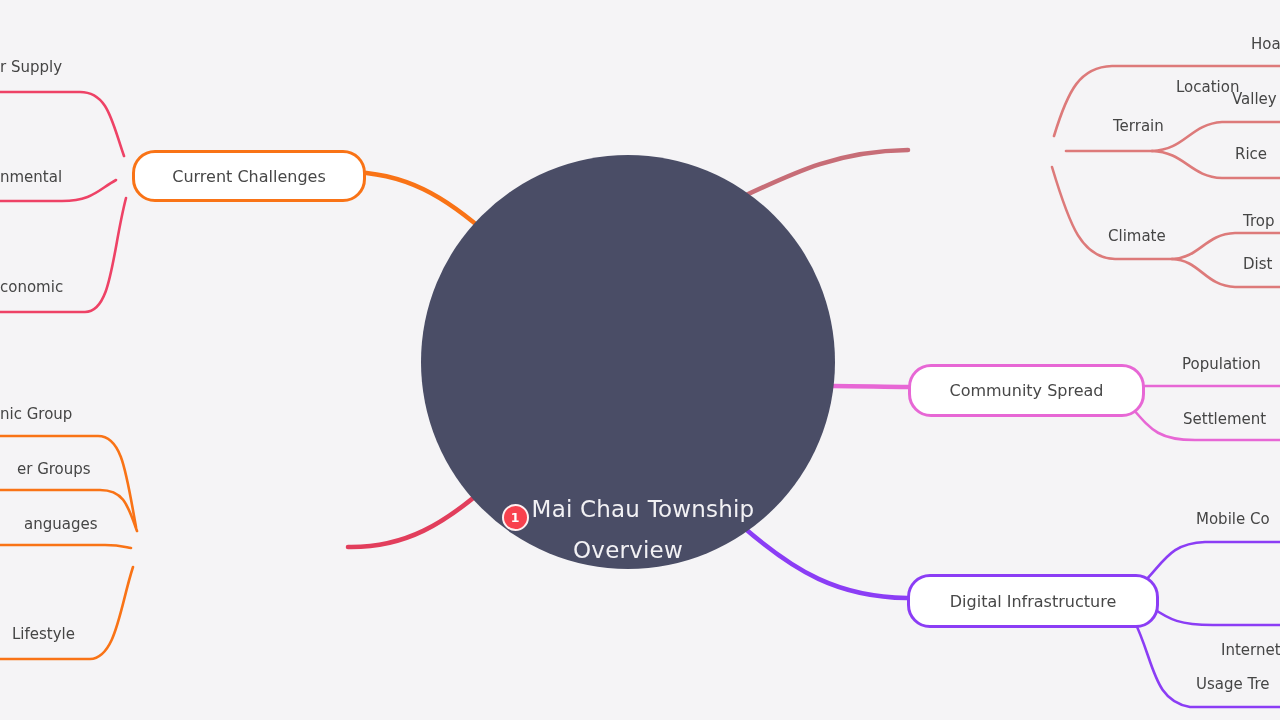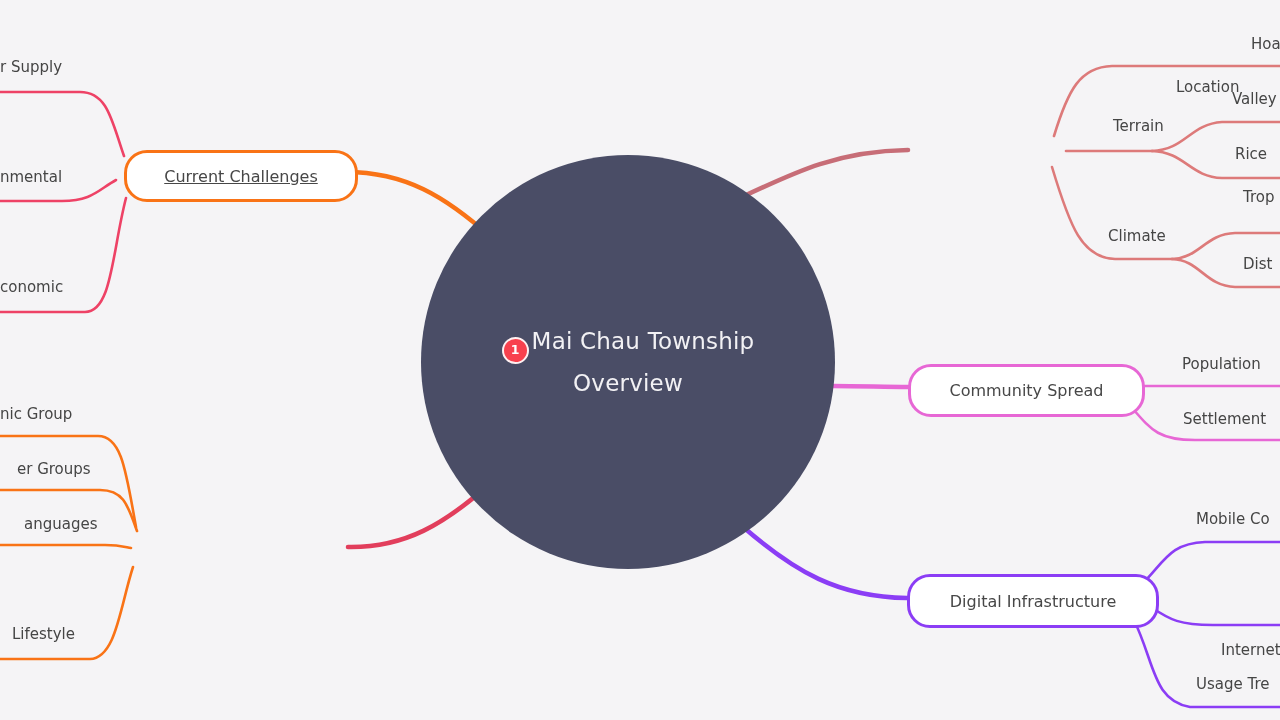--- a/index.html
+++ b/index.html
@@ -10,21 +10,21 @@
   }
   .stage { position:relative; width:1280px; height:720px; overflow:hidden; }
   svg.links { position:absolute; left:0; top:0; z-index:1; }
   svg.links path { fill:none; stroke-linecap:round; }
   .thin  { stroke-width:2.6px; }
   .trunk { stroke-width:4.6px; }
 
   .center-node {
     position:absolute; left:421px; top:155px; width:414px; height:414px;
     border-radius:50%; z-index:2;
-    display:flex; align-items:center; justify-content:center;
+    display:flex; align-items:flex-end; justify-content:center;
   }
   .center-text {
     width:300px; text-align:center;
     font-size:23px; line-height:38px; letter-spacing:0.2px;
   }
   .badge {
     display:inline-flex; align-items:center; justify-content:center;
     width:23px; height:23px; border-radius:50%;
     border:2px solid rgba(255,255,255,0.92);
     color:#ffffff; font-size:12.5px; font-weight:bold;
@@ -76,21 +76,21 @@
 
     <path class="thin" d="M 1146 580 C 1165 560 1172 543 1205 542 L 1280 542" stroke="#8b3df5"></path>
     <path class="thin" d="M 1151 607 C 1170 620 1180 625 1213 625 L 1280 625" stroke="#8b3df5"></path>
     <path class="thin" d="M 1133 618 C 1155 662 1152 700 1190 707 L 1280 707" stroke="#8b3df5"></path>
   </svg>
 
   <div class="center-node" style="background-color: rgb(74, 77, 102);">
     <div class="center-text" style="color: rgb(242, 241, 244);"><span class="badge" style="background-color: rgb(248, 65, 78);">1</span><span>Mai Chau Township Overview</span></div>
   </div>
 
-  <div class="node-box" style="left: 124px; top: 150px; width: 228px; height: 46px; border-color: rgb(249, 115, 22); text-decoration: underline;">
+  <div class="node-box" style="left: 132px; top: 150px; width: 228px; height: 46px; border-color: rgb(249, 115, 22);">
     <span>Current Challenges</span>
   </div>
 
 
   <div class="node-box" style="left: 907px; top: 574px; width: 246px; height: 48px; border-color: rgb(139, 61, 245);">
     <span>Digital Infrastructure</span>
   </div>
 
   <div class="node-box" style="left: 908px; top: 364px; width: 231px; height: 47px; border-color: rgb(231, 103, 213);">
     <span>Community Spread</span>
@@ -104,21 +104,21 @@
   <div class="leaf" style="left:0px; top:460px;padding-left:17px;">er Groups</div>
   <div class="leaf" style="left:0px; top:515px;margin-left:24px;">anguages</div>
   <div class="leaf" style="left:12px; top:625px;">Lifestyle</div>
 
   <div class="leaf" style="left:1176px; top:35px;margin-top:43px;">Location</div>
   <div class="leaf" style="left:1251px; top:35px;">Hoa</div>
   <div class="leaf" style="left:1106px; top:117px;margin-left:7px;">Terrain</div>
   <div class="leaf" style="left:1232px; top:90px;">Valley</div>
   <div class="leaf" style="left:1235px; top:145px;">Rice</div>
   <div class="leaf" style="left:1108px; top:227px;">Climate</div>
-  <div class="leaf" style="left:1243px; top:188px;">Trop</div>
+  <div class="leaf" style="left:1243px; top:212px;">Trop</div>
   <div class="leaf" style="left:1243px; top:255px;">Dist</div>
 
   <div class="leaf" style="left:1182px; top:355px;">Population</div>
   <div class="leaf" style="left:1183px; top:410px;">Settlement</div>
 
   <div class="leaf" style="left:1196px; top:510px;">Mobile Co</div>
   <div class="leaf" style="left:1221px; top:593px;margin-top:48px;">Internet A</div>
   <div class="leaf" style="left:1196px; top:675px;">Usage Tre</div>
 
 </div>

